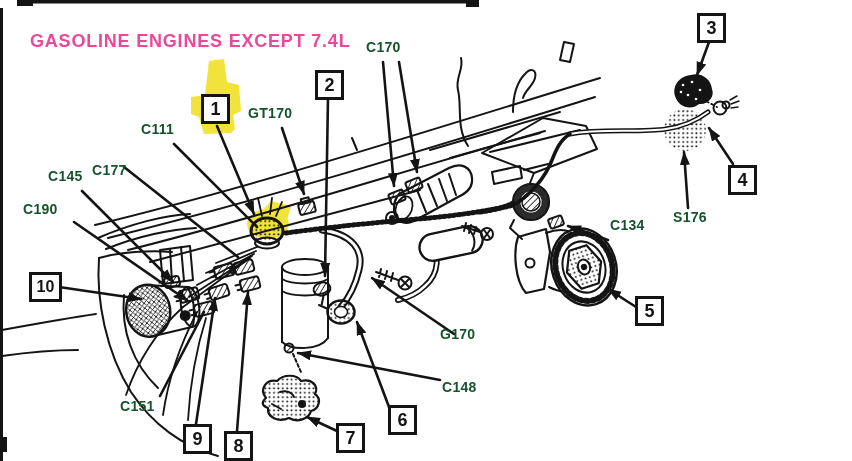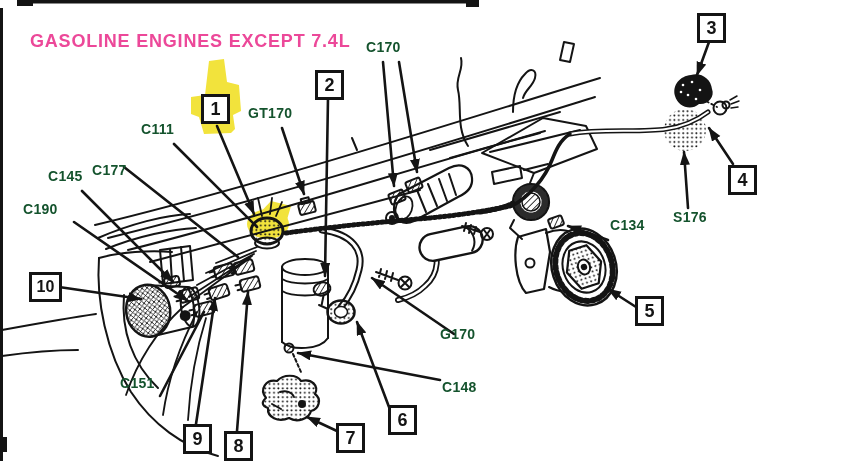--- a/index.html
+++ b/index.html
@@ -285,21 +285,21 @@
 <div class="lbl" style="left:366px;top:40px">C170</div>
 <div class="lbl" style="left:248px;top:106px">GT170</div>
 <div class="lbl" style="left:141px;top:122px">C111</div>
 <div class="lbl" style="left:92px;top:163px">C177</div>
 <div class="lbl" style="left:48px;top:169px">C145</div>
 <div class="lbl" style="left:23px;top:202px">C190</div>
 <div class="lbl" style="left:610px;top:218px">C134</div>
 <div class="lbl" style="left:673px;top:210px">S176</div>
 <div class="lbl" style="left:440px;top:327px">G170</div>
 <div class="lbl" style="left:442px;top:380px">C148</div>
-<div class="lbl" style="left:120px;top:376px">C151</div>
+<div class="lbl" style="left:120px;top:399px">C151</div>
 
 <div class="co" style="left:201px;top:94px">1</div>
 <div class="co" style="left:315px;top:70px">2</div>
 <div class="co" style="left:697px;top:13px">3</div>
 <div class="co" style="left:728px;top:165px">4</div>
 <div class="co" style="left:635px;top:296px">5</div>
 <div class="co" style="left:388px;top:405px">6</div>
 <div class="co" style="left:336px;top:423px">7</div>
 <div class="co" style="left:224px;top:431px">8</div>
 <div class="co" style="left:183px;top:424px">9</div>

